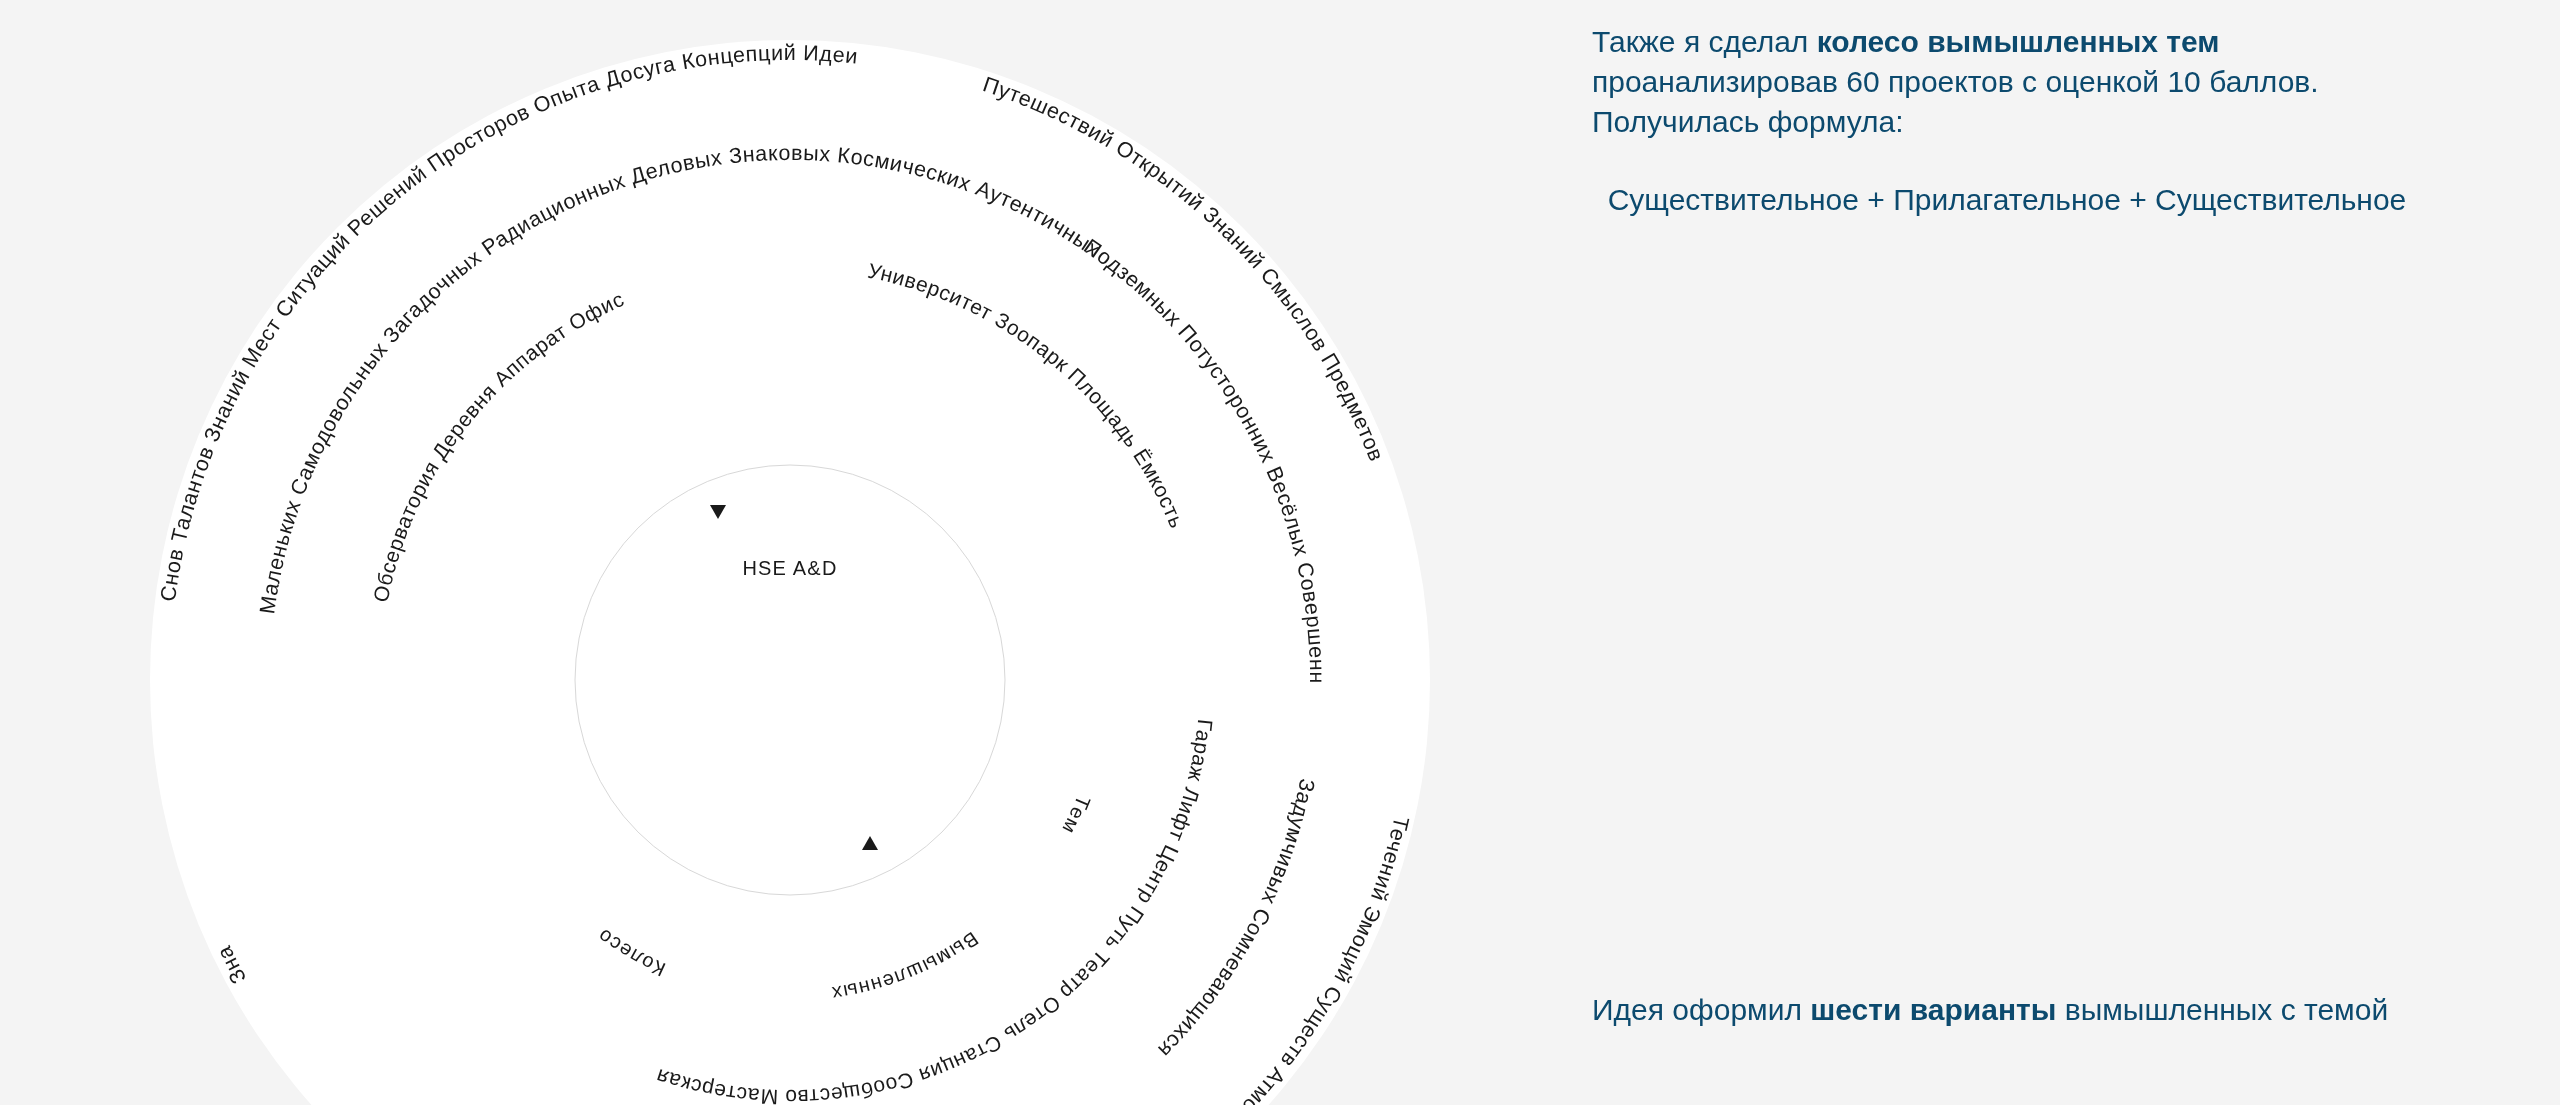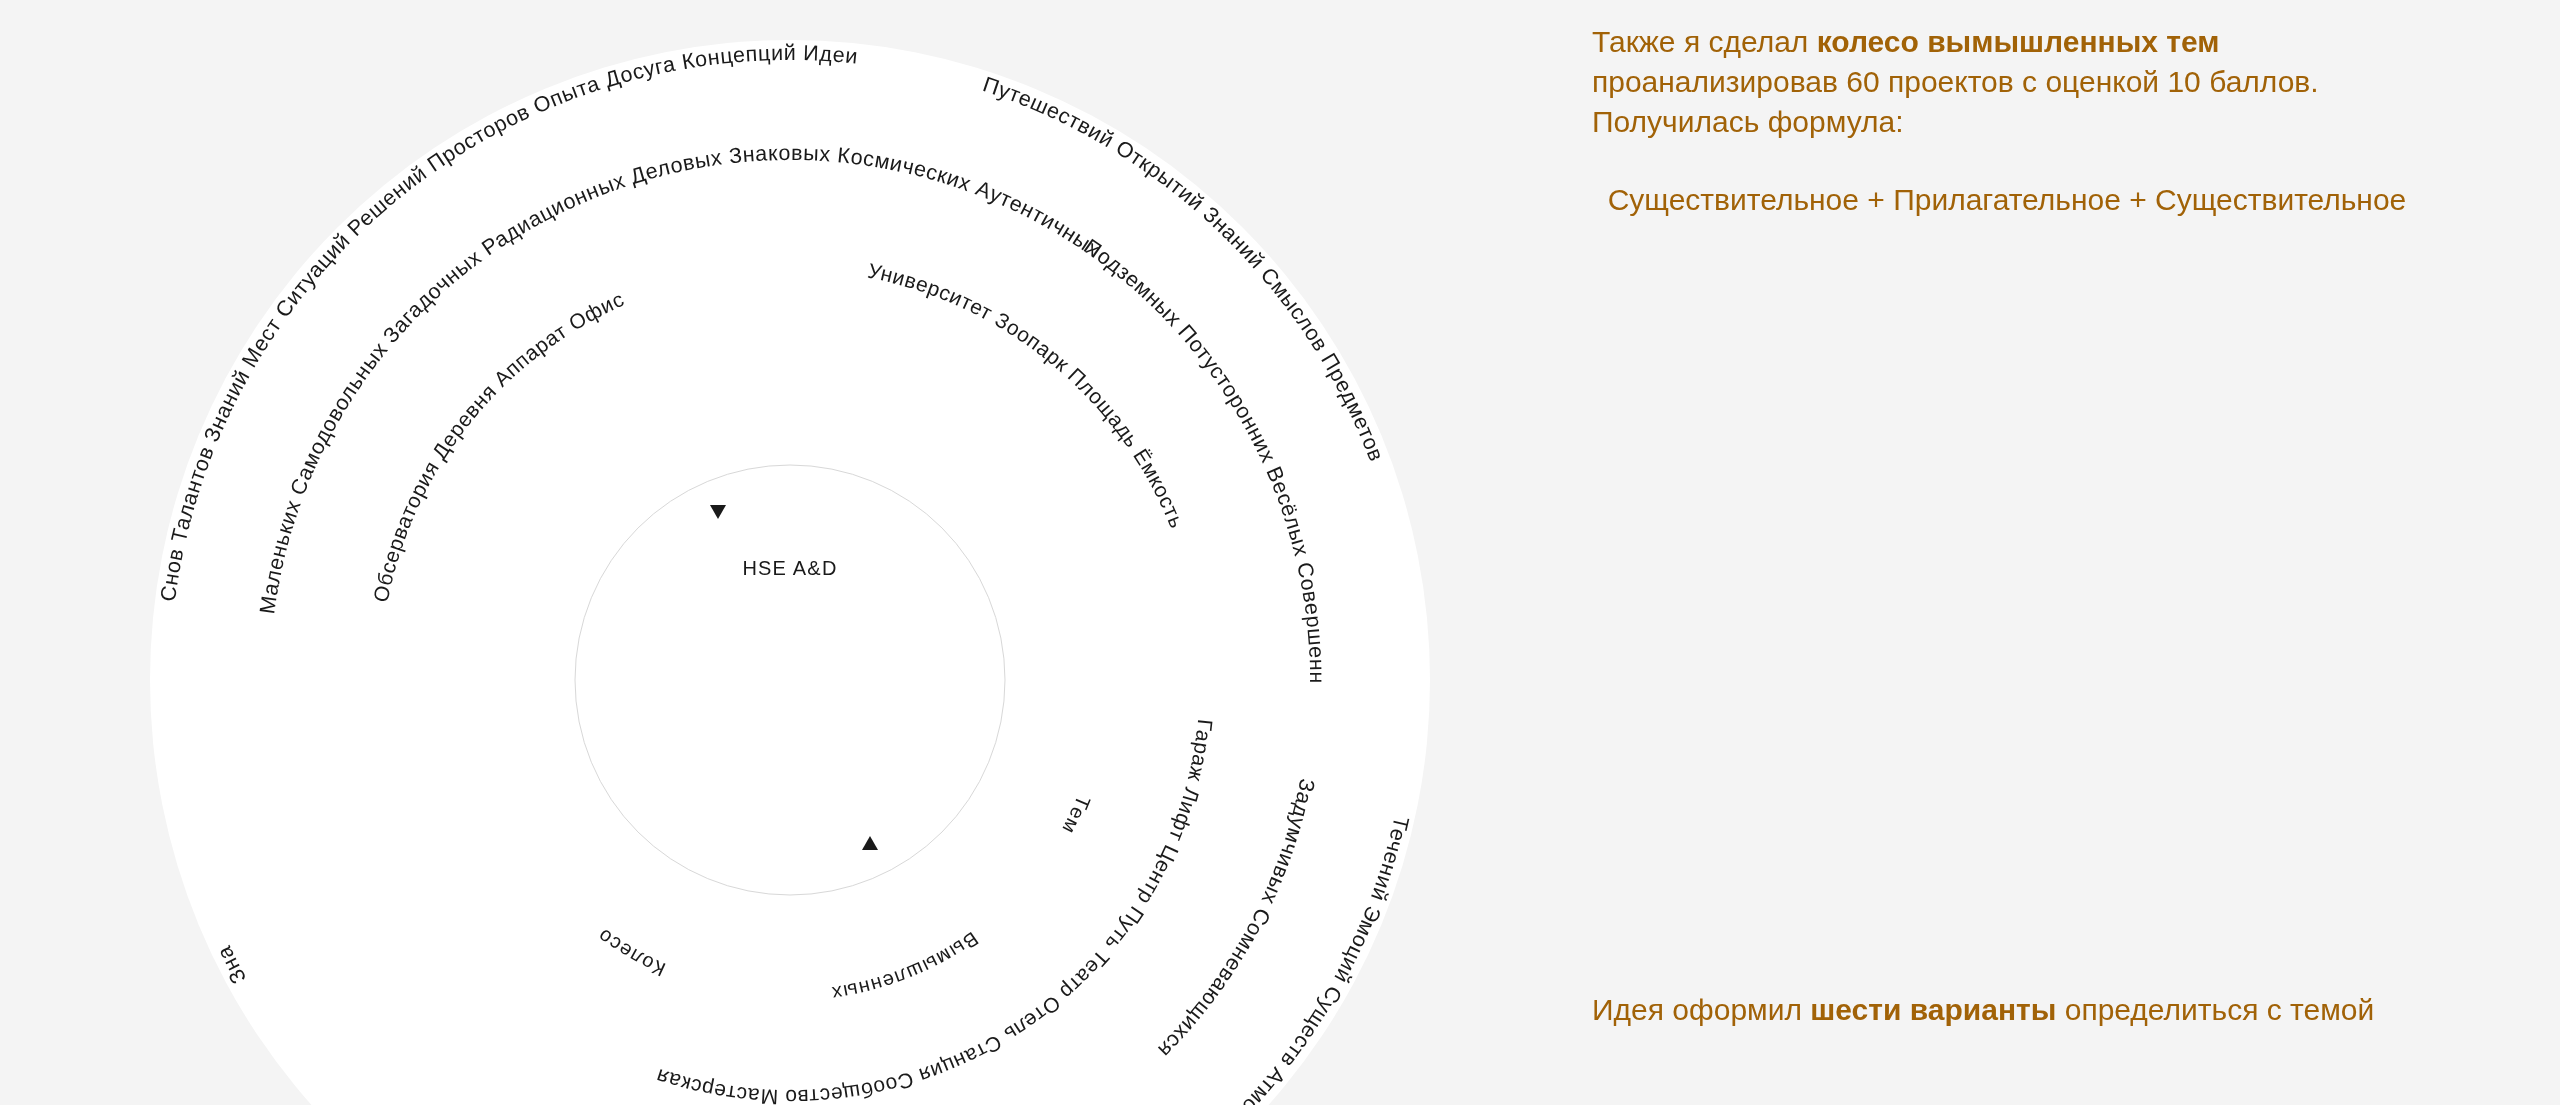--- a/index.html
+++ b/index.html
@@ -65,21 +65,21 @@
     position: absolute;
     left: 1592px;
     top: 0;
     width: 900px;
     height: 1105px;
   }
   .para {
     position: absolute;
     font-size: 30px;
     line-height: 40px;
-    color: #a16207;
+    color: #0c4a6e;
     width: 830px;
   }
   .para b { font-weight: bold; }
   #para-1 { top: 22px; }
   #para-2 { top: 180px; text-align: center; }
   #para-3 { top: 303px; }
   #para-4 { top: 990px; }
 </style>
 </head>
 <body>
@@ -157,17 +157,17 @@
       <text class="center-label" x="790" y="575" text-anchor="middle">HSE A&amp;D</text>
     </svg>
   </div>
 
   <div id="right-col">
     <div class="para" id="para-1">
       <span>Также я сделал </span><b>колесо вымышленных тем</b><span> проанализировав 60 проектов с оценкой 10 баллов. Получилась формула:</span>
     </div>
     <div class="para" id="para-2">Существительное + Прилагательное + Существительное</div>
     <div class="para" id="para-4">
-      <span>Идея оформил </span><b>шести варианты</b><span> определиться с темой</span>
+      <span>Идея оформил </span><b>шести варианты</b><span> вымышленных с темой</span>
     </div>
   </div>
 
 </div>
 
 </body></html>

